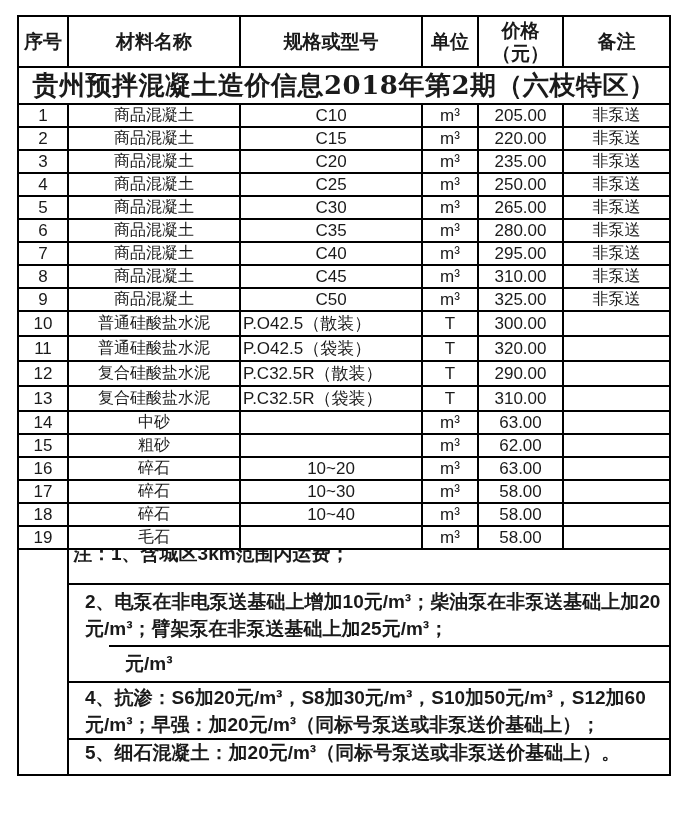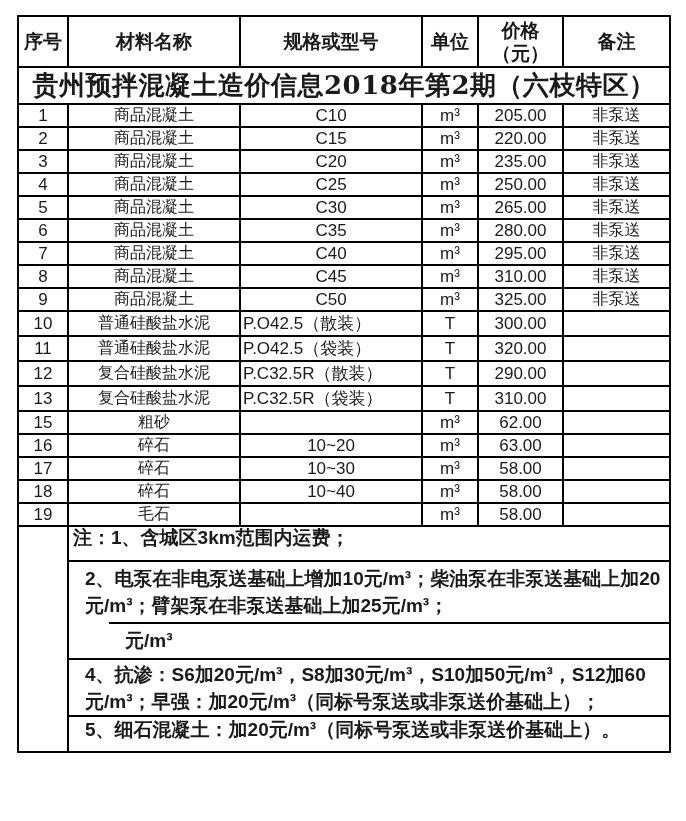--- a/index.html
+++ b/index.html
@@ -70,21 +70,21 @@
     align-items: center;
     text-align: left;
     font-size: 19px;
     font-weight: bold;
     line-height: 27px;
     padding: 1px 6px 1px 4px;
     white-space: normal;
     overflow: hidden;
   }
   .note + .note { border-top: 2px solid #000000; padding-left: 16px; }
-  .note-1 { height: 33px; align-items: flex-end; padding-bottom: 9px; border-radius: 9px; }
+  .note-1 { height: 33px; align-items: flex-end; padding-bottom: 16px; border-radius: 9px; }
   .note-2 { height: 62px; }
   .note-3 { height: 36px; align-items: flex-end; padding-bottom: 4px; margin-left: 40px; }
   .note-4 { height: 57px; }
   .note-5 { height: 36px; align-items: flex-end; padding-bottom: 8px; }
 </style>
 </head>
 <body>
 
 <div class="sheet">
   <table class="price-table">
@@ -213,20 +213,28 @@
         </tr>
         <tr>
           <td class="c-no">13</td>
           <td class="c-material">复合硅酸盐水泥</td>
           <td class="c-spec left">P.C32.5R（袋装）</td>
           <td class="c-unit">T</td>
           <td class="c-price">310.00</td>
           <td class="c-remark"></td>
         </tr>
         <tr>
+          <td class="c-no">14</td>
+          <td class="c-material">中砂</td>
+          <td class="c-spec"></td>
+          <td class="c-unit">m³</td>
+          <td class="c-price">63.00</td>
+          <td class="c-remark"></td>
+        </tr>
+        <tr>
           <td class="c-no">15</td>
           <td class="c-material">粗砂</td>
           <td class="c-spec"></td>
           <td class="c-unit">m³</td>
           <td class="c-price">62.00</td>
           <td class="c-remark"></td>
         </tr>
         <tr>
           <td class="c-no">16</td>
           <td class="c-material">碎石</td>

